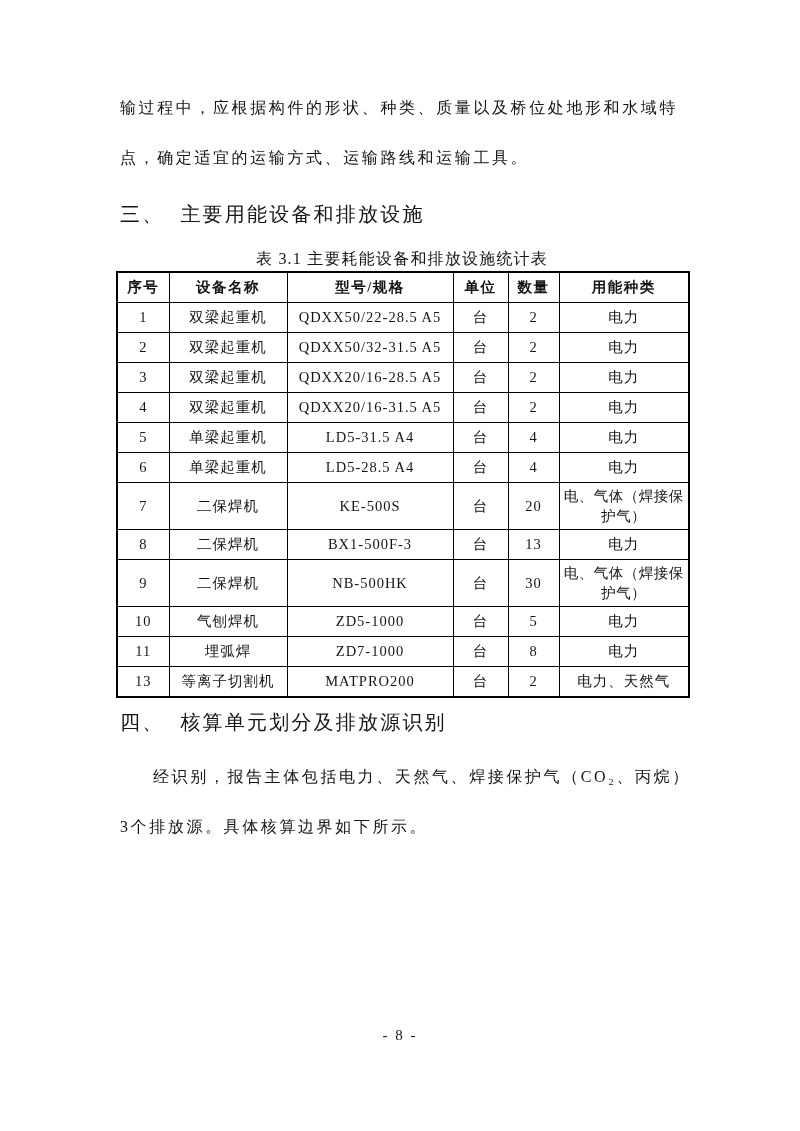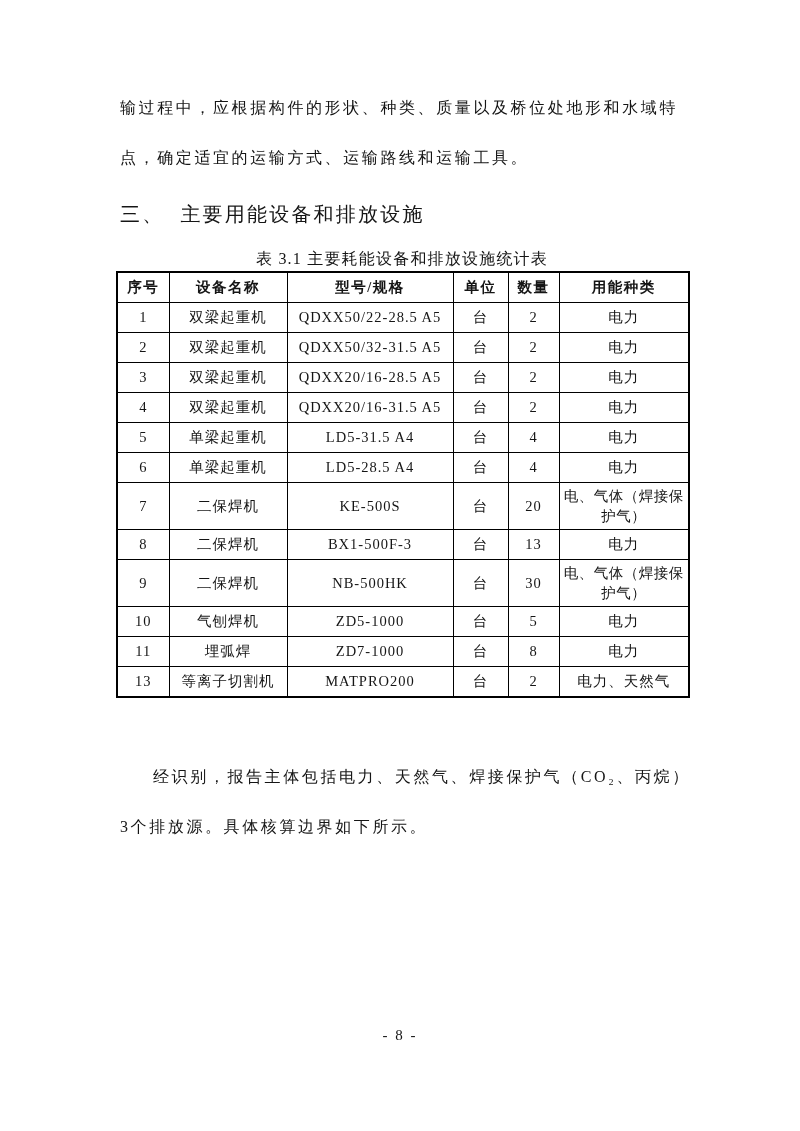--- a/index.html
+++ b/index.html
@@ -228,20 +228,23 @@
             <td>等离子切割机</td>
             <td>MATPRO200</td>
             <td>台</td>
             <td>2</td>
             <td>电力、天然气</td>
           </tr>
         </tbody>
     </table>
   </div>
 
+  <div class="section-heading" id="sec4">
+    <span class="sec-num">四、</span><span>核算单元划分及排放源识别</span>
+  </div>
 
   <div class="para" id="para2">
     <span class="pline indent">经识别，报告主体包括电力、天然气、焊接保护气（CO₂、丙烷）</span>
     <span class="pline">3个排放源。具体核算边界如下所示。</span>
   </div>
 
   <div class="footer">- 8 -</div>
 
 </div>
 

